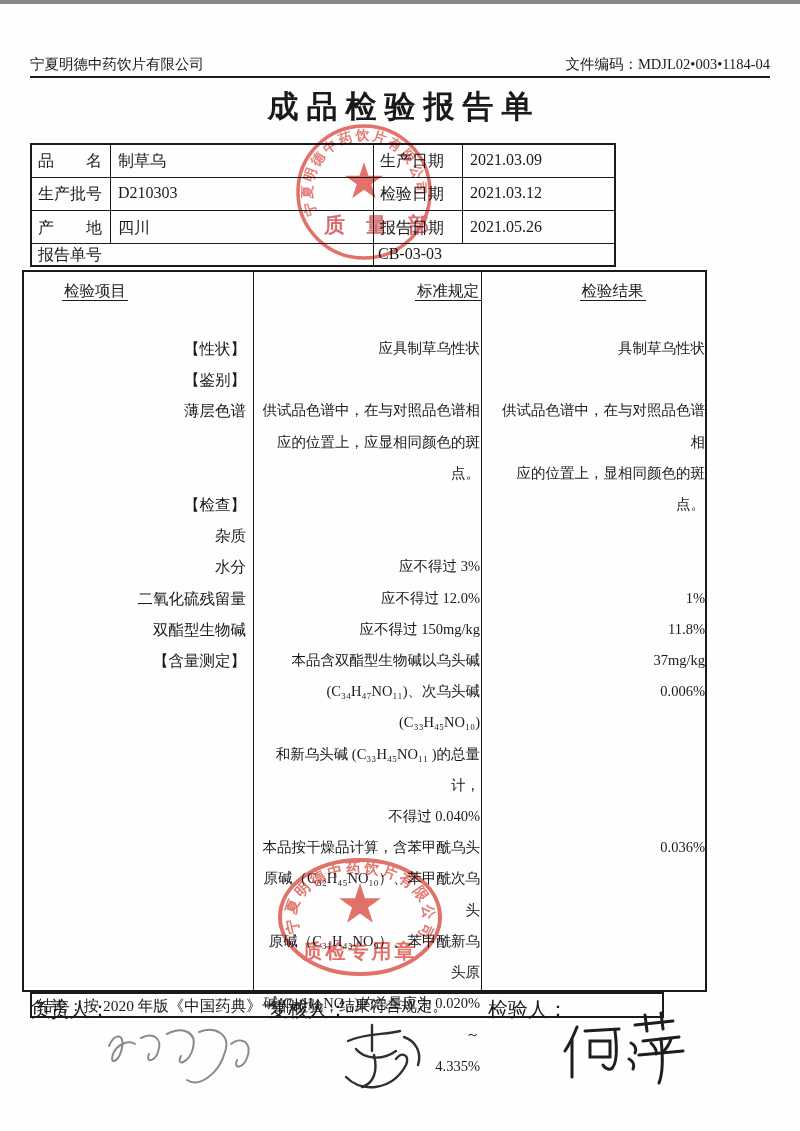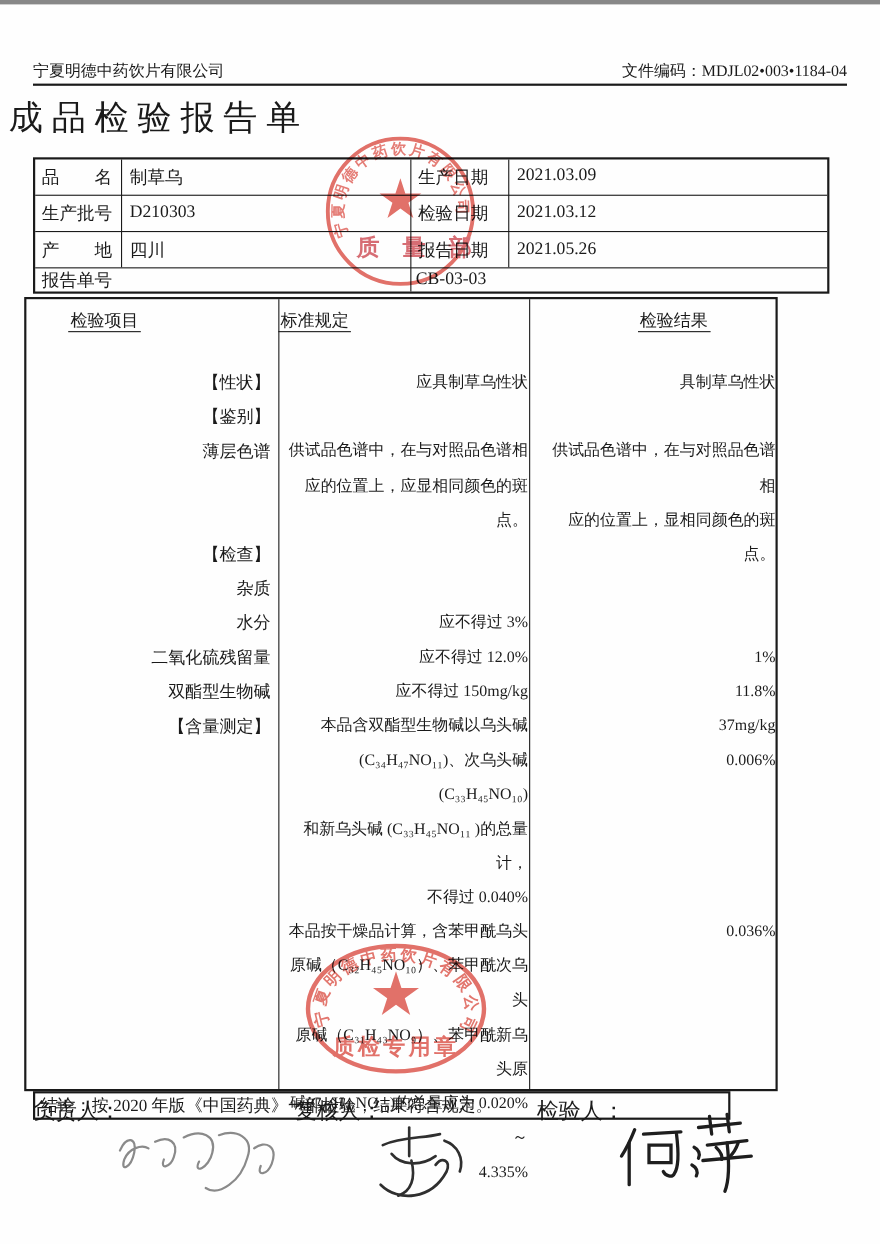--- a/index.html
+++ b/index.html
@@ -4,24 +4,24 @@
 <style>
   html,body{margin:0;padding:0;background:#888;}
   .page{position:relative;width:800px;height:1131px;background:#fefefe;margin:4px auto;
         font-family:"Liberation Serif","DejaVu Serif",serif;color:#1a1a1a;overflow:hidden;}
   .abs{position:absolute;}
   .pre{white-space:pre-line;text-align:right;}
   
   .hdr-company{left:30px;top:51px;font-size:14.5px;}
   .hdr-code{right:30px;top:51px;font-size:14.5px;}
   .hdr-rule{left:30px;top:72px;width:740px;border-top:2px solid #1a1a1a;}
-  .doc-title{left:0;right:0;top:82px;font-size:31px;font-weight:normal;
+  .doc-title{left:0;right:0;top:82px;text-align:center;font-size:31px;font-weight:bold;
              letter-spacing:8px;text-indent:8px;}
   
-  .info-table{left:30px;top:139px;width:724px;height:124px;border:2px solid #1a1a1a;box-sizing:border-box;}
+  .info-table{left:30px;top:139px;width:586px;height:124px;border:2px solid #1a1a1a;box-sizing:border-box;}
   .hline{position:absolute;left:0;right:0;border-top:1.5px solid #1a1a1a;}
   .vline{position:absolute;border-left:1.5px solid #1a1a1a;}
   .cell{position:absolute;font-size:16px;}
   
   .main-table{left:22px;top:266px;width:685px;height:722px;border:2px solid #1a1a1a;box-sizing:border-box;}
   .col-head{position:absolute;top:9px;font-size:15.5px;}
   .col-head span{border-bottom:1px solid #1a1a1a;padding:0 2px 1px;}
   .coltext{position:absolute;top:61px;line-height:31.2px;}
   
   .conclusion-row{left:30px;top:988px;width:634px;height:26px;border:2px solid #1a1a1a;box-sizing:border-box;}
@@ -66,21 +66,21 @@
 
     <div class="cell" style="left:6px;top:100px">报告单号</div>
     <div class="cell" style="left:346px;top:100px">CB-03-03</div>
   </div>
 
   <div class="abs main-table">
     <div class="vline" style="left:229px;top:0;bottom:0"></div>
     <div class="vline" style="left:457px;top:0;bottom:0"></div>
 
     <div class="col-head" style="left:38px"><span>检验项目</span></div>
-    <div class="col-head" style="left:229px;width:228px;text-align:left"><span>标准规定</span></div>
+    <div class="col-head" style="left:229px;width:228px;text-align:right"><span>标准规定</span></div>
     <div class="col-head" style="left:457px;width:263px;text-align:center"><span>检验结果</span></div>
 
     <div class="coltext pre" style="left:10px;width:212px;font-size:15.5px">【性状】
 【鉴别】
 薄层色谱
 
 
 【检查】
 杂质
 水分

